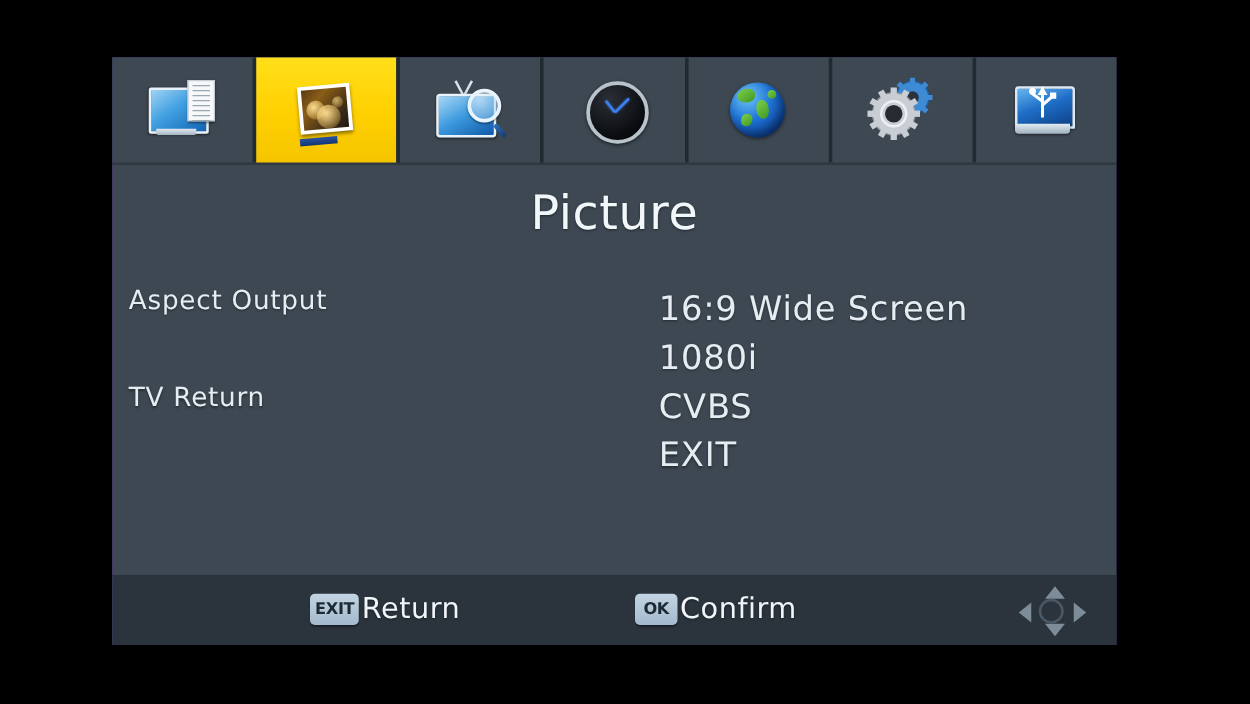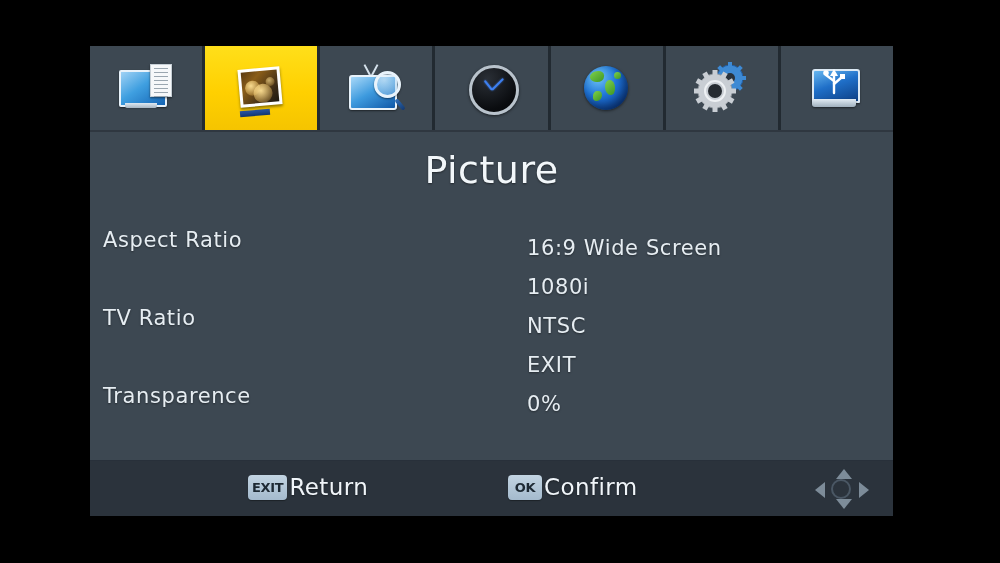--- a/index.html
+++ b/index.html
@@ -107,21 +107,21 @@
     color: #e6edf2;
     font-size: 21px;
     letter-spacing: 0.6px;
     text-shadow: 0 1px 2px rgba(0,0,0,0.4);
   }
 
   .setting-value {
     position: absolute;
     left: 437px;
     color: #e6edf2;
-    font-size: 21px;
+    font-size: 27px;
     letter-spacing: 0.6px;
     text-shadow: 0 1px 2px rgba(0,0,0,0.4);
     margin-top: 16px;
   }
 
   
   #footer {
     position: absolute;
     left: 0;
     bottom: 0;
@@ -503,41 +503,37 @@
 
     </div>
 
     <div id="panel-body">
 
       <div id="page-title">Picture</div>
 
       <div id="settings-list">
 
         <div class="setting-row">
-          <span class="setting-label">Aspect Ratio</span>
+          <span class="setting-label">Aspect Output</span>
           <span class="setting-value">16:9 Wide Screen</span>
         </div>
 
         <div class="setting-row">
           <span class="setting-value">1080i</span>
         </div>
 
         <div class="setting-row">
-          <span class="setting-label">TV Ratio</span>
-          <span class="setting-value">NTSC</span>
+          <span class="setting-label">TV Return</span>
+          <span class="setting-value">CVBS</span>
         </div>
 
         <div class="setting-row">
           <span class="setting-value">EXIT</span>
         </div>
 
-        <div class="setting-row">
-          <span class="setting-label">Transparence</span>
-          <span class="setting-value">0%</span>
-        </div>
 
       </div>
 
       <div id="footer">
 
         <div class="hint" id="hint-confirm">
           <span class="key-badge">OK</span>
           <span class="hint-text">Confirm</span>
         </div>
 

